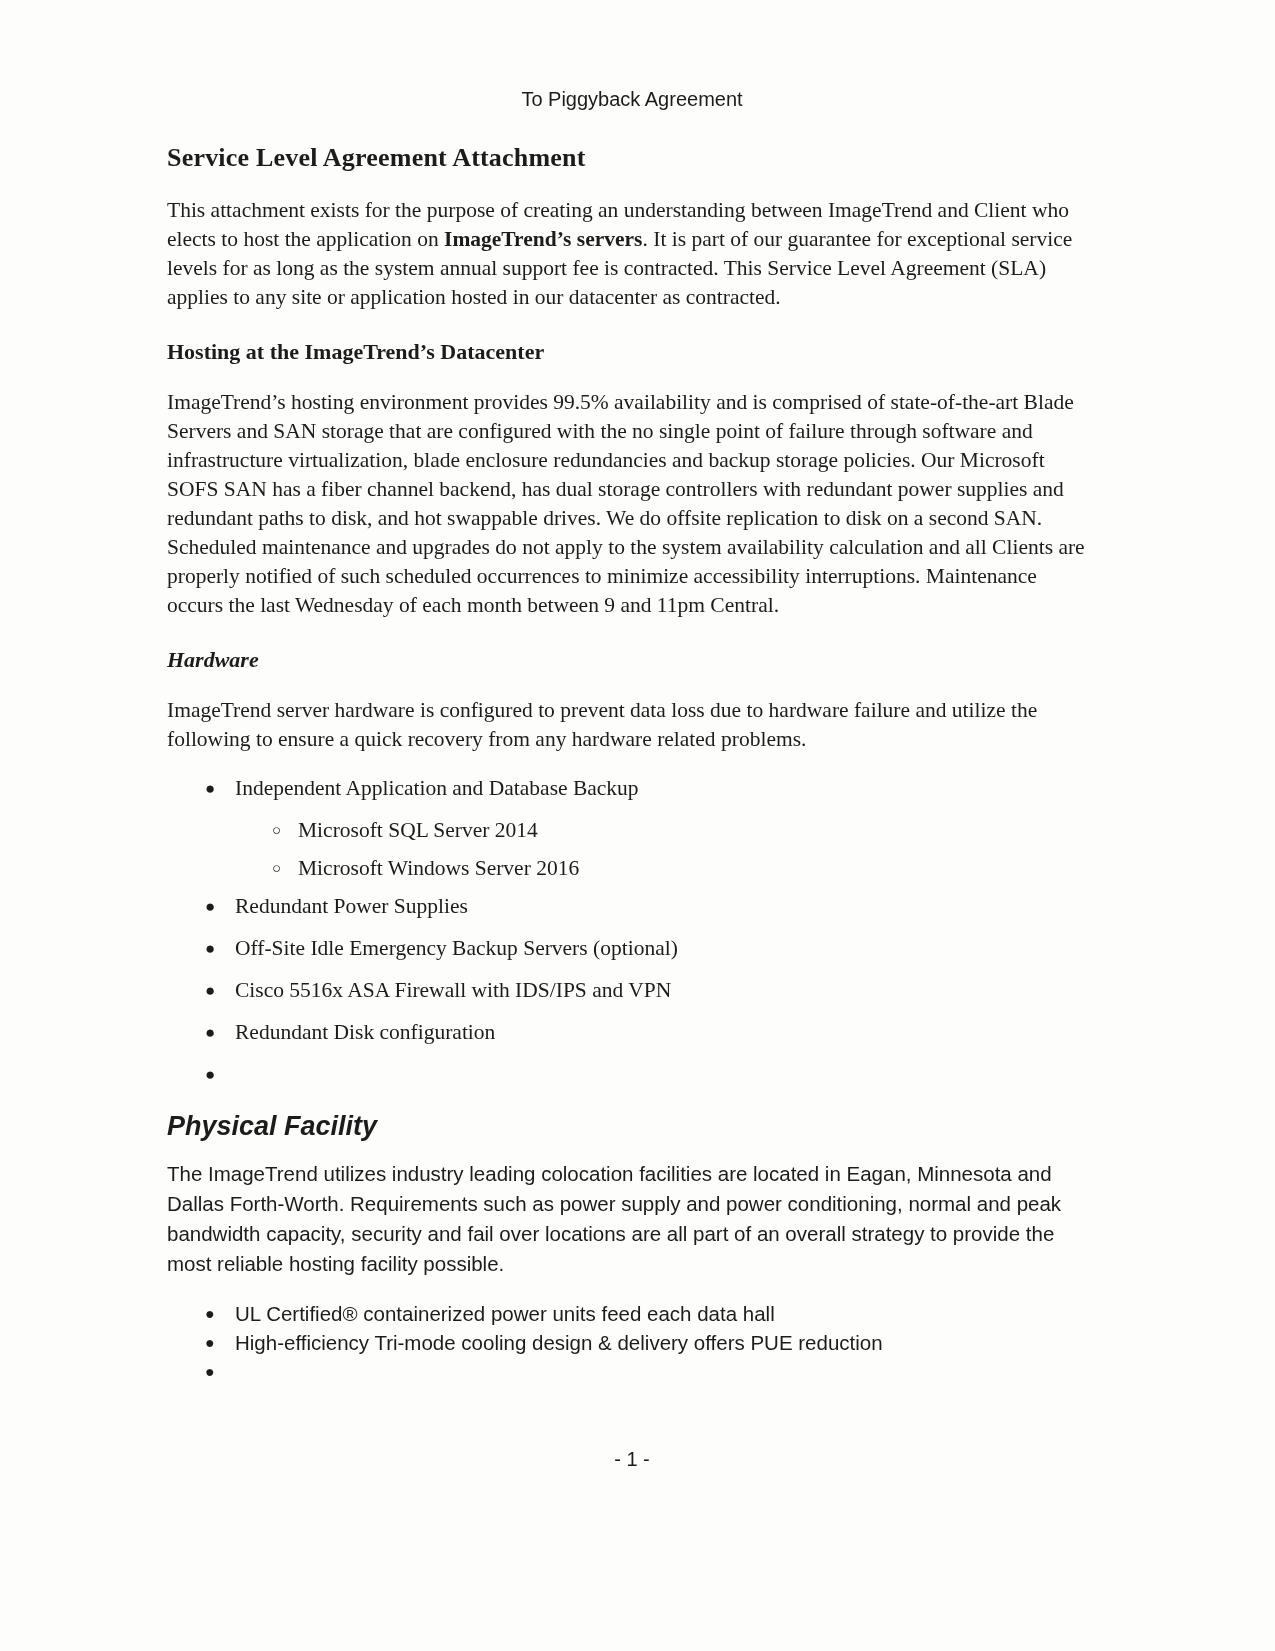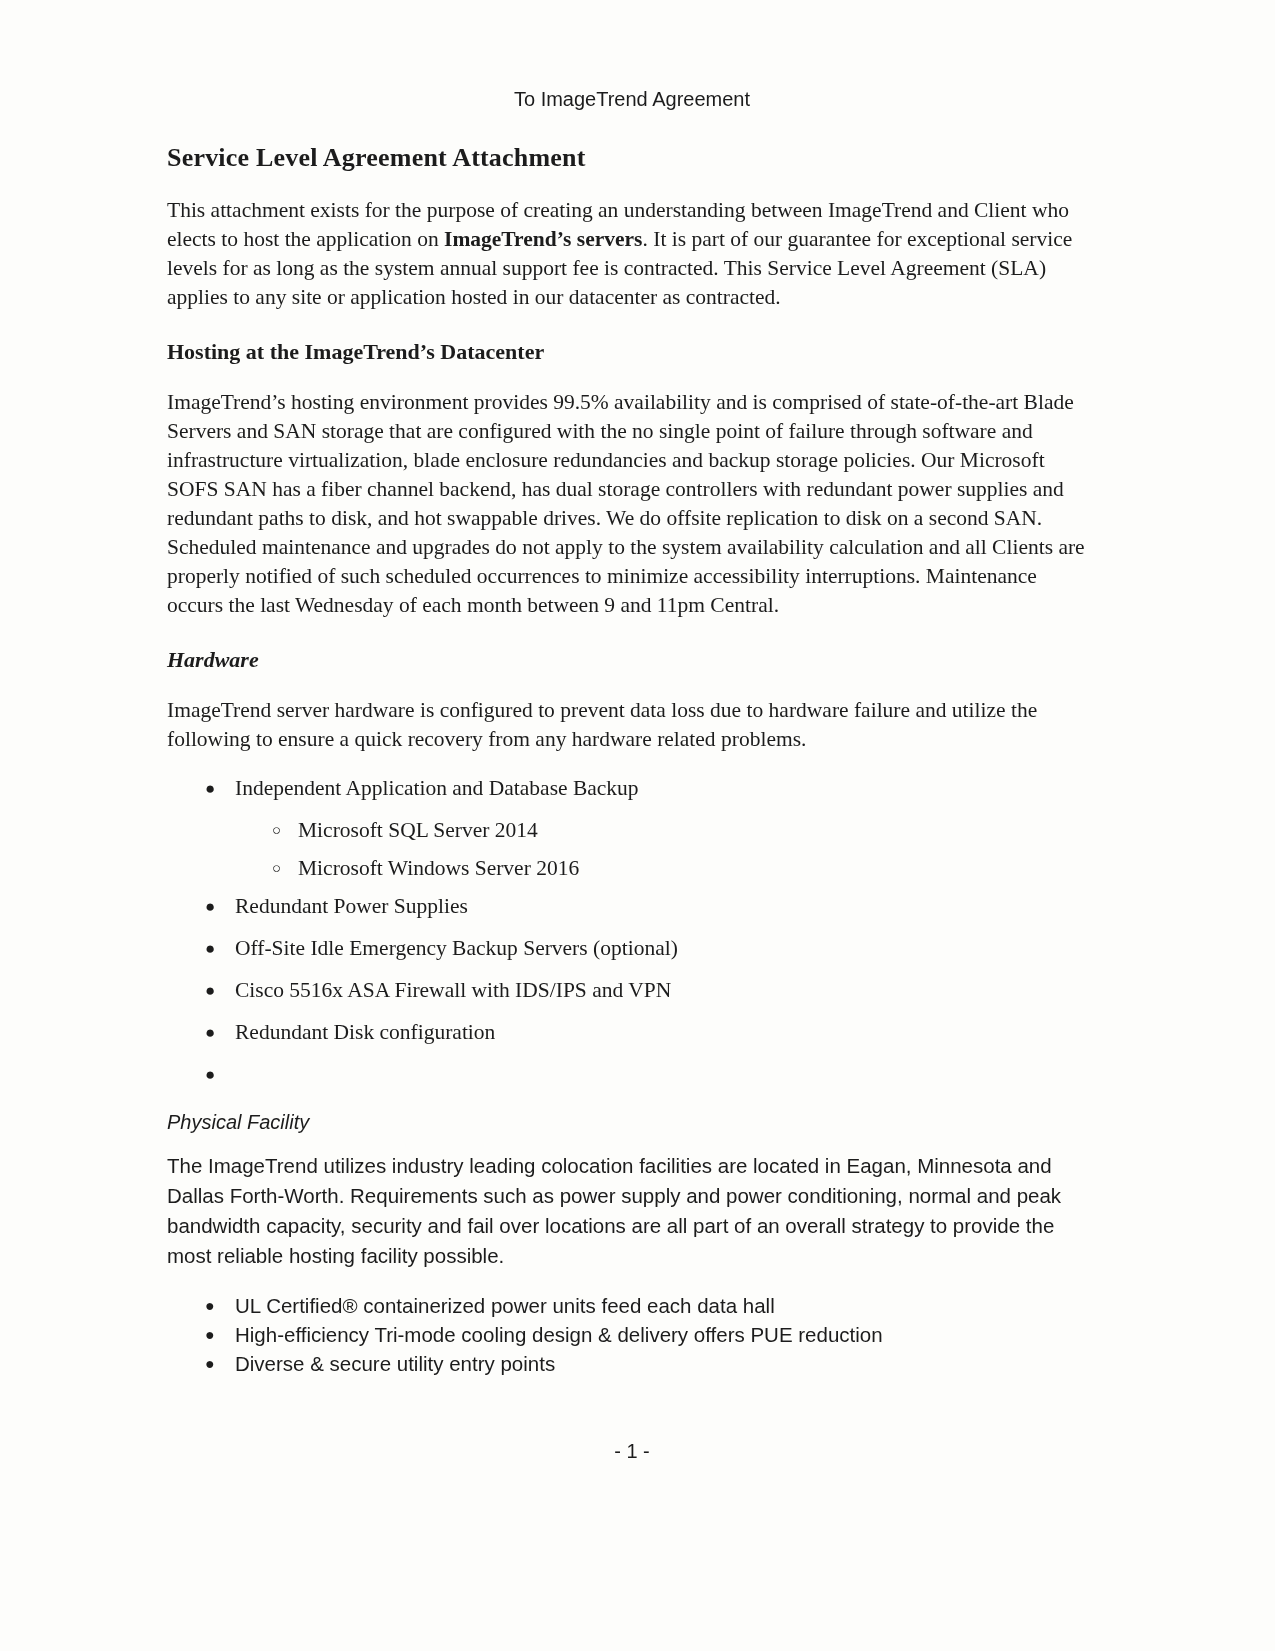--- a/index.html
+++ b/index.html
@@ -67,23 +67,23 @@
   .bullet-row.sub {
     padding-left: 105px;
     margin-bottom: 9px;
   }
   .bullet-row.sub .marker {
     width: 26px;
     font-size: 15px;
   }
   .sans-heading {
     font-family: "Liberation Sans", sans-serif;
-    font-weight: 400;
+    font-weight: 700;
     font-style: italic;
-    font-size: 20px;
+    font-size: 27px;
     margin-top: 22px;
   }
   .para-sans {
     font-family: "Liberation Sans", sans-serif;
     font-size: 20.5px;
     line-height: 30px;
     margin-top: 17px;
   }
   .sans-bullet-list {
     margin-top: 20px;
@@ -109,21 +109,21 @@
     font-size: 20px;
     margin-top: 62px;
   }
 </style>
 </head>
 <body>
 
 <div class="page">
 
   <div class="doc-header">
-    <div>To ImageTrend Agreement</div>
+    <div>To Piggyback Agreement</div>
   </div>
 
   <div class="doc-title">Service Level Agreement Attachment</div>
 
   <div class="para-serif"><span>This attachment exists for the purpose of creating an understanding between ImageTrend and Client who elects to host the application on </span><span class="emphasis-bold-underline">ImageTrend’s servers</span><span>. It is part of our guarantee for exceptional service levels for as long as the system annual support fee is contracted. This Service Level Agreement (SLA) applies to any site or application hosted in our datacenter as contracted.</span></div>
 
   <div class="section-heading-serif">Hosting at the ImageTrend’s Datacenter</div>
 
   <div class="para-serif">ImageTrend’s hosting environment provides 99.5% availability and is comprised of state-of-the-art Blade Servers and SAN storage that are configured with the no single point of failure through software and infrastructure virtualization, blade enclosure redundancies and backup storage policies. Our Microsoft SOFS SAN has a fiber channel backend, has dual storage controllers with redundant power supplies and redundant paths to disk, and hot swappable drives. We do offsite replication to disk on a second SAN. Scheduled maintenance and upgrades do not apply to the system availability calculation and all Clients are properly notified of such scheduled occurrences to minimize accessibility interruptions. Maintenance occurs the last Wednesday of each month between 9 and 11pm Central.</div>
 
@@ -173,19 +173,18 @@
     <div class="sans-bullet-row">
       <span class="marker">●</span>
       <span>UL Certified® containerized power units feed each data hall</span>
     </div>
     <div class="sans-bullet-row">
       <span class="marker">●</span>
       <span>High-efficiency Tri-mode cooling design &amp; delivery offers PUE reduction</span>
     </div>
     <div class="sans-bullet-row">
       <span class="marker">●</span>
-      <span>Diverse &amp; secure utility entry points</span>
     </div>
   </div>
 
   <div class="page-footer">- 1 -</div>
 
 </div>
 
 </body></html>

